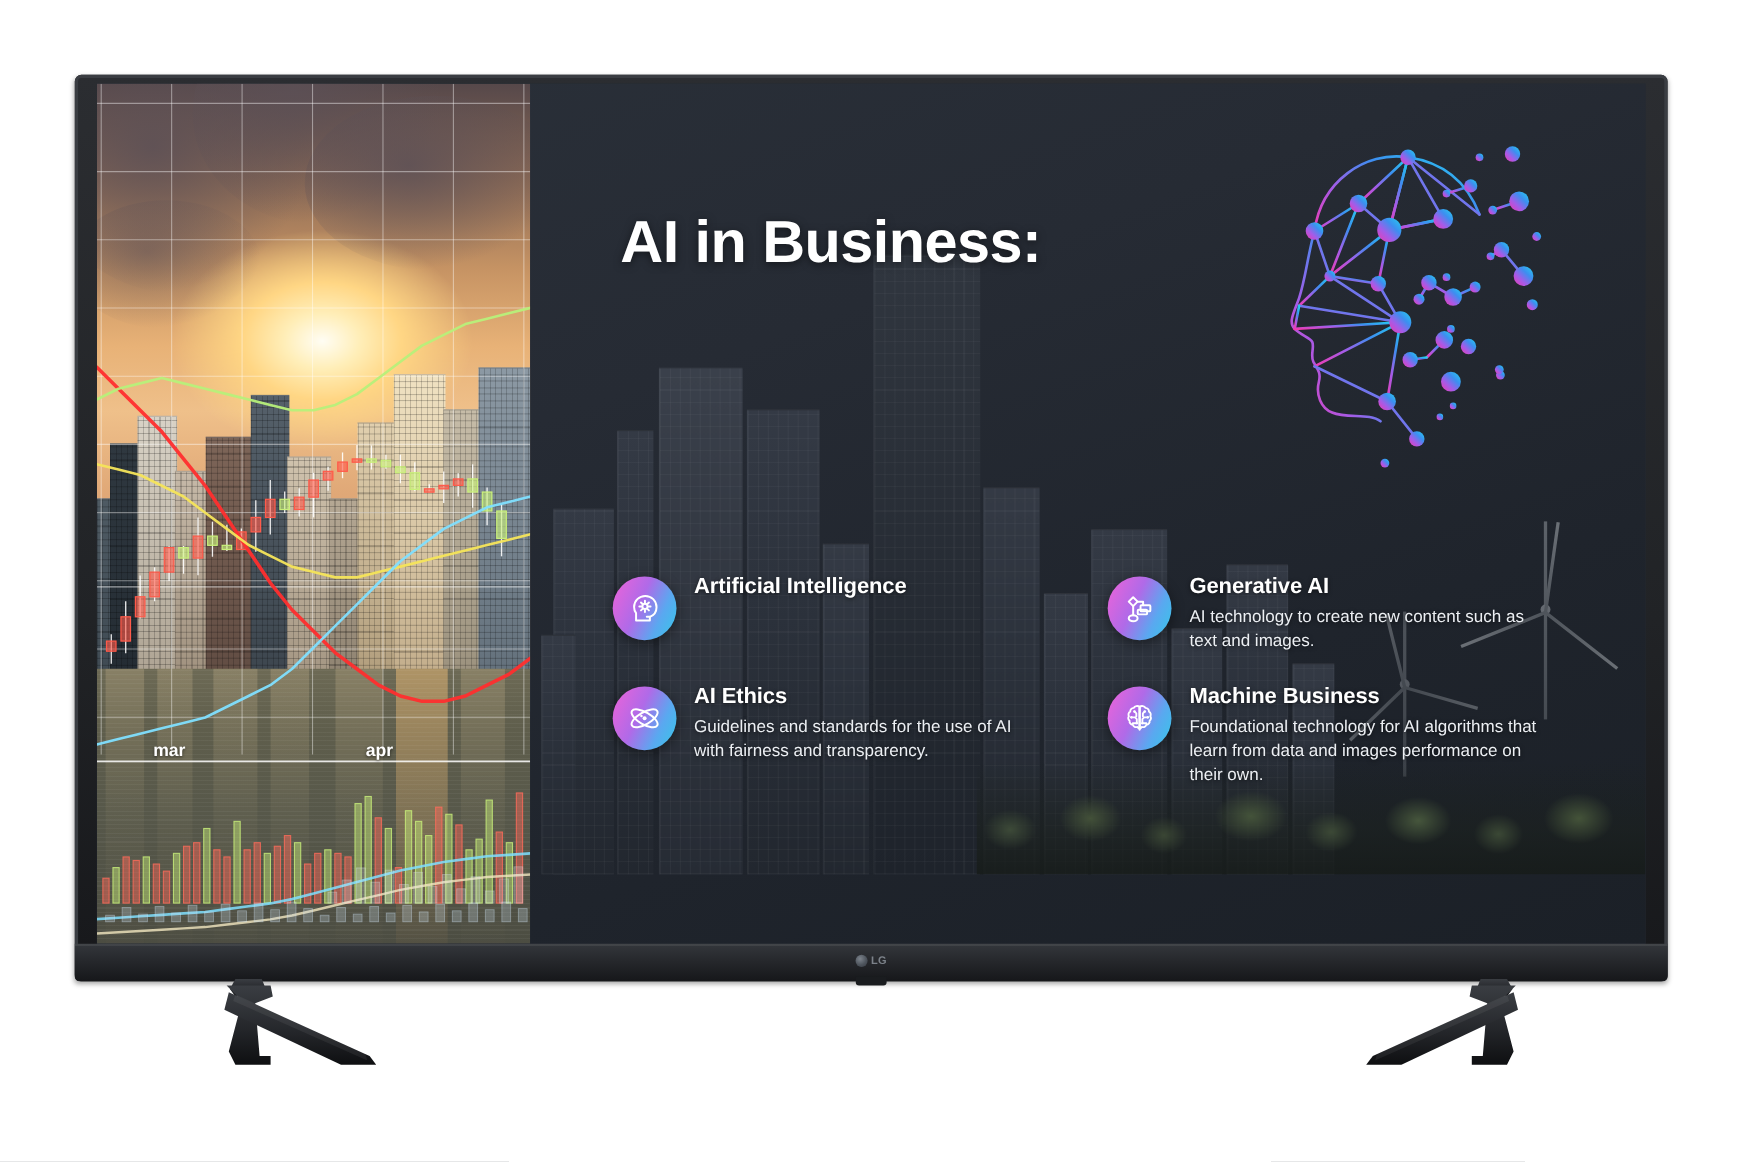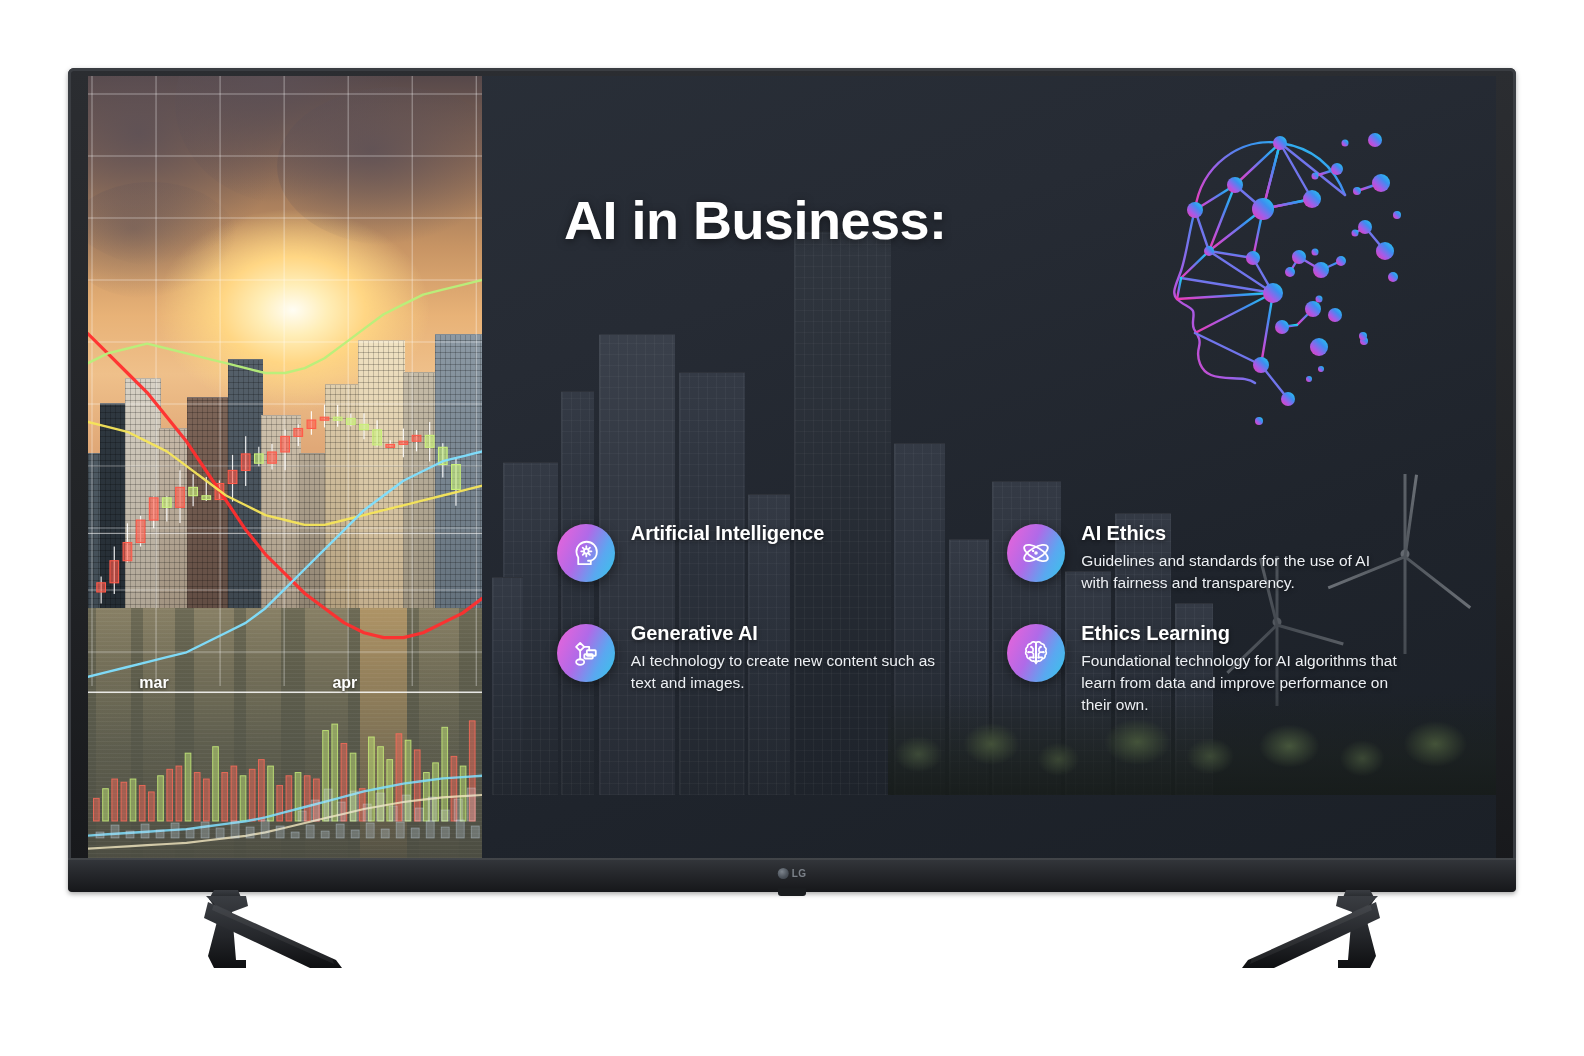--- a/index.html
+++ b/index.html
@@ -358,67 +358,67 @@
               <path d="M16.3 9.6v1.6M16.3 17.6v1.6M11.5 14.4h1.6M19.5 14.4h1.6M12.9 11l1.1 1.1M18.6 16.7l1.1 1.1M19.7 11l-1.1 1.1M14 16.7l-1.1 1.1"></path>
             </svg>
           </div>
           <div class="card-txt">
             <div class="card-title">Artificial Intelligence</div>
           </div>
         </div>
 
         <div class="card">
           <div class="card-icon">
-            <svg viewBox="0 0 32 32" fill="none" stroke="#ffffff" stroke-width="1.7" stroke-linecap="round">
-              <ellipse cx="16" cy="16" rx="12.5" ry="5.2" transform="rotate(-30 16 16)"></ellipse>
-              <ellipse cx="16" cy="16" rx="12.5" ry="5.2" transform="rotate(30 16 16)"></ellipse>
-              <circle cx="16" cy="16" r="1.7" fill="#ffffff" stroke="none"></circle>
-              <circle cx="13.3" cy="14" r="1.1" fill="#ffffff" stroke="none"></circle>
-            </svg>
-          </div>
-          <div class="card-txt">
-            <div class="card-title">AI Ethics</div>
-            <div class="card-desc">Guidelines and standards for the use of AI with fairness and transparency.</div>
-          </div>
-        </div>
-
-        <div class="card">
-          <div class="card-icon">
             <svg viewBox="0 0 32 32" fill="none" stroke="#ffffff" stroke-width="1.7" stroke-linecap="round" stroke-linejoin="round">
               <path d="M10.5 6.5l3.8 3.8-3.8 3.8-3.8-3.8z"></path>
               <ellipse cx="10.5" cy="24.5" rx="3.8" ry="2.6"></ellipse>
               <rect x="16.8" y="13.4" width="8.4" height="5.2" rx=".8"></rect>
               <rect x="14.4" y="17.2" width="8" height="4" rx=".8"></rect>
               <path d="M10.5 14.1v7.8M14.3 10.3h4.7v3.1"></path>
             </svg>
           </div>
           <div class="card-txt">
             <div class="card-title">Generative AI</div>
             <div class="card-desc">AI technology to create new content such as text and images.</div>
+          </div>
+        </div>
+
+        <div class="card">
+          <div class="card-icon">
+            <svg viewBox="0 0 32 32" fill="none" stroke="#ffffff" stroke-width="1.7" stroke-linecap="round">
+              <ellipse cx="16" cy="16" rx="12.5" ry="5.2" transform="rotate(-30 16 16)"></ellipse>
+              <ellipse cx="16" cy="16" rx="12.5" ry="5.2" transform="rotate(30 16 16)"></ellipse>
+              <circle cx="16" cy="16" r="1.7" fill="#ffffff" stroke="none"></circle>
+              <circle cx="13.3" cy="14" r="1.1" fill="#ffffff" stroke="none"></circle>
+            </svg>
+          </div>
+          <div class="card-txt">
+            <div class="card-title">AI Ethics</div>
+            <div class="card-desc">Guidelines and standards for the use of AI with fairness and transparency.</div>
           </div>
         </div>
 
         <div class="card">
           <div class="card-icon">
             <svg viewBox="0 0 32 32" fill="none" stroke="#ffffff" stroke-width="1.6" stroke-linecap="round" stroke-linejoin="round">
               <path d="M16 6.2c-1.6-1.2-4.2-.8-5 .9-1.9.1-3.2 1.5-3 3.2-1.5.7-2 2.6-1.1 3.9-1 1.2-.8 3 .5 3.8-.3 1.8 1 3.4 2.8 3.5.5 1.6 2.3 2.5 3.9 1.9.6 1.1 1.9 1.6 1.9 1.6z"></path>
               <path d="M16 6.2c1.6-1.2 4.2-.8 5 .9 1.9.1 3.2 1.5 3 3.2 1.5.7 2 2.6 1.1 3.9 1 1.2.8 3-.5 3.8.3 1.8-1 3.4-2.8 3.5-.5 1.6-2.3 2.5-3.9 1.9-.6 1.1-1.9 1.6-1.9 1.6z"></path>
               <path d="M16 6.2v19.6"></path>
               <path d="M11.6 10.2l1.6 1.6v2.4M9 15.2h3.1M12.1 15.2l1.5 1.5v3.1M10.2 20.2h2.2M20.4 10.2l-1.6 1.6v2.4M23 15.2h-3.1M19.9 15.2l-1.5 1.5v3.1M21.8 20.2h-2.2"></path>
               <circle cx="11.6" cy="10.2" r="1.1" fill="#fff" stroke="none"></circle>
               <circle cx="9" cy="15.2" r="1.1" fill="#fff" stroke="none"></circle>
               <circle cx="13.6" cy="20.3" r="1.1" fill="#fff" stroke="none"></circle>
               <circle cx="20.4" cy="10.2" r="1.1" fill="#fff" stroke="none"></circle>
               <circle cx="23" cy="15.2" r="1.1" fill="#fff" stroke="none"></circle>
               <circle cx="18.4" cy="20.3" r="1.1" fill="#fff" stroke="none"></circle>
             </svg>
           </div>
           <div class="card-txt">
-            <div class="card-title">Ethics Learning</div>
-            <div class="card-desc">Foundational technology for AI algorithms that learn from data and improve performance on their own.</div>
+            <div class="card-title">Machine Business</div>
+            <div class="card-desc">Foundational technology for AI algorithms that learn from data and images performance on their own.</div>
           </div>
         </div>
 
       </div>
     </div>
 
     <div class="left-panel">
 
       <div class="photo-sky">
         <div class="cloud" style="left:-12%; top:-6%;  width:62%; height:42%;"></div>

